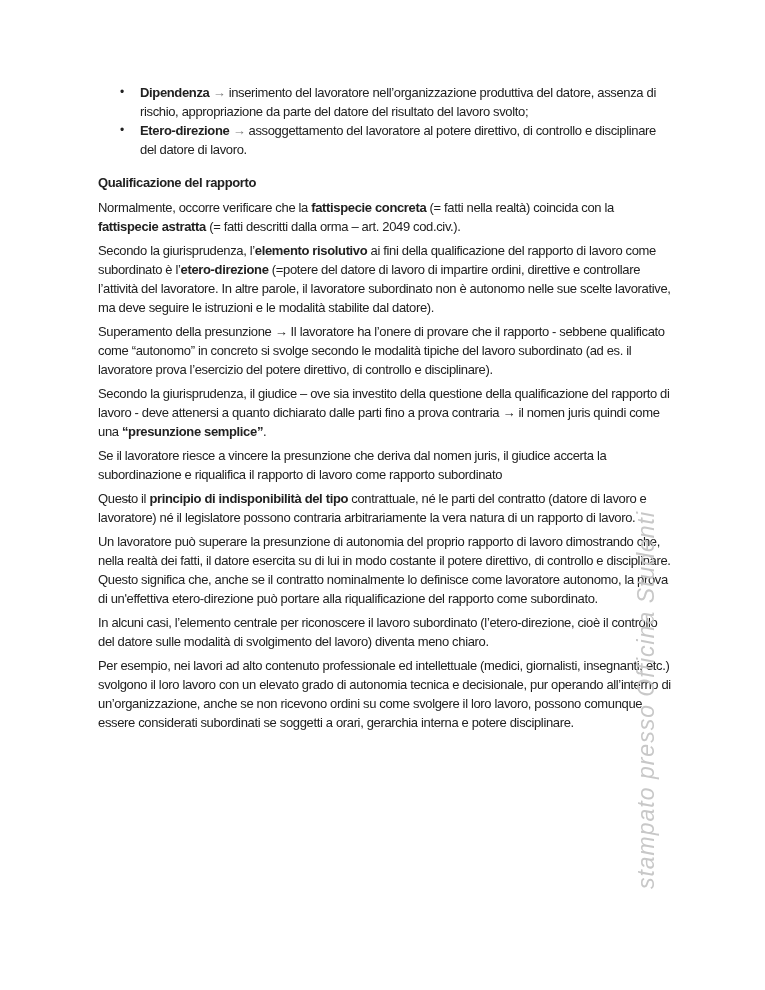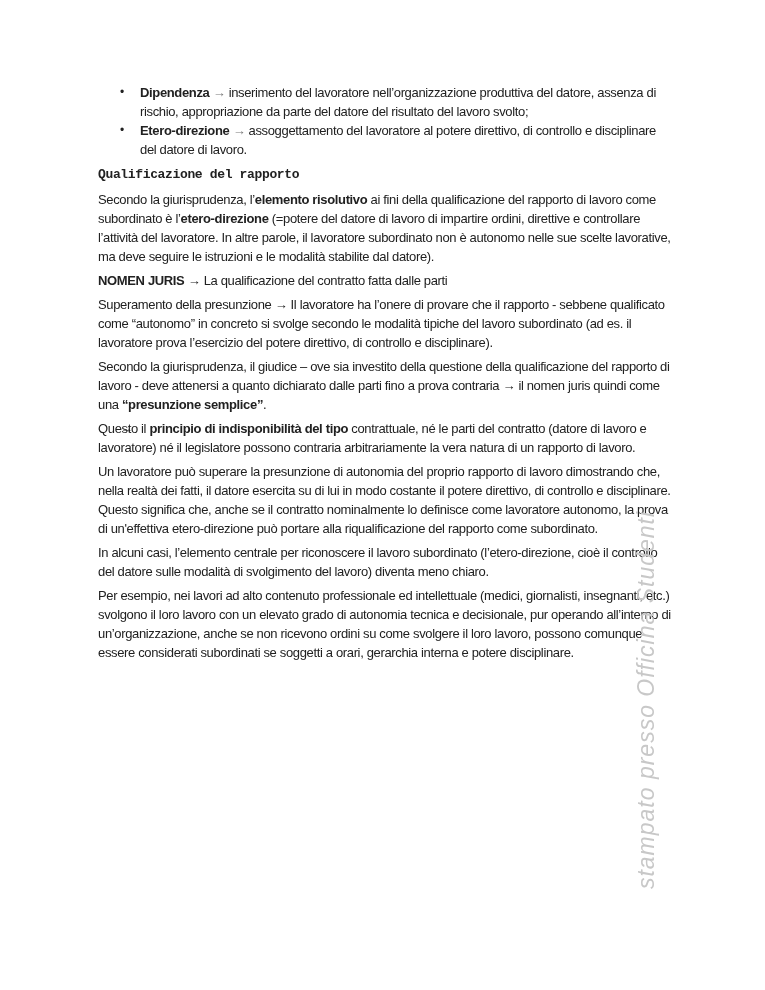--- a/index.html
+++ b/index.html
@@ -18,21 +18,21 @@
     left: 98px;
     top: 83px;
     width: 576px;
     font-size: 13px;
     letter-spacing: -0.35px;
     line-height: 19px;
   }
   .block { margin: 0 0 5px 0; }
   .block.bullet { margin-bottom: 0; position: relative; padding-left: 42px; }
   .block.arrow_item { position: relative; padding-left: 42px; }
-  .block.heading { margin: 6px 0 6px 0; font-weight: bold; font-family: Liberation Mono, monospace; }
+  .block.heading { margin: 14px 0 6px 0; font-weight: bold; }
   .marker { position: absolute; left: 22px; top: 0; }
   .bullet .marker { font-size: 12px; }
   .b { font-weight: bold; }
   .gray { color: #7a7a7a; }
   .watermark {
     position: absolute;
     left: 646px;
     top: 700px;
     transform: translate(-50%, -50%) rotate(-90deg);
     white-space: nowrap;
@@ -44,24 +44,25 @@
   }
 </style>
 </head>
 <body>
 
 <div class="page">
   <div class="content">
       <div class="block bullet"><span class="marker">•</span><span class="b">Dipendenza</span><span> </span><span class="gray">→</span><span> inserimento del lavoratore nell’organizzazione produttiva del datore, assenza di rischio, appropriazione da parte del datore del risultato del lavoro svolto;</span></div>
       <div class="block bullet"><span class="marker">•</span><span class="b">Etero-direzione</span><span> </span><span class="gray">→</span><span> assoggettamento del lavoratore al potere direttivo, di controllo e disciplinare del datore di lavoro.</span></div>
       <div class="block heading"><span class="b">Qualificazione del rapporto</span></div>
+      <div class="block para"><span>Normalmente, occorre verificare che la </span><span class="b">fattispecie concreta</span><span> (= fatti nella realtà) coincida con la </span><span class="b">fattispecie astratta</span><span> (= fatti descritti dalla orma – art. 2049 cod.civ.).</span></div>
       <div class="block para"><span>Secondo la giurisprudenza, l’</span><span class="b">elemento risolutivo</span><span> ai fini della qualificazione del rapporto di lavoro come subordinato è l’</span><span class="b">etero-direzione</span><span> (=potere del datore di lavoro di impartire ordini, direttive e controllare l’attività del lavoratore. In altre parole, il lavoratore subordinato non è autonomo nelle sue scelte lavorative, ma deve seguire le istruzioni e le modalità stabilite dal datore).</span></div>
-      <div class="block para"><span class="b">NOMEN JURIS</span><span> → La qualificazione del contratto fatta dalle parti</span></div>
       <div class="block para"><span>Superamento della presunzione → Il lavoratore ha l’onere di provare che il rapporto - sebbene qualificato come “autonomo” in concreto si svolge secondo le modalità tipiche del lavoro subordinato (ad es. il lavoratore prova l’esercizio del potere direttivo, di controllo e disciplinare).</span></div>
       <div class="block para"><span>Secondo la giurisprudenza, il giudice – ove sia investito della questione della qualificazione del rapporto di lavoro - deve attenersi a quanto dichiarato dalle parti fino a prova contraria → il nomen juris quindi come una </span><span class="b">“presunzione semplice”</span><span>.</span></div>
+      <div class="block para"><span>Se il lavoratore riesce a vincere la presunzione che deriva dal nomen juris, il giudice accerta la subordinazione e riqualifica il rapporto di lavoro come rapporto subordinato</span></div>
       <div class="block arrow_item"><span class="marker">→</span></div>
       <div class="block para"><span>Questo il </span><span class="b">principio di indisponibilità del tipo</span><span> contrattuale, né le parti del contratto (datore di lavoro e lavoratore) né il legislatore possono contraria arbitrariamente la vera natura di un rapporto di lavoro.</span></div>
       <div class="block para"><span>Un lavoratore può superare la presunzione di autonomia del proprio rapporto di lavoro dimostrando che, nella realtà dei fatti, il datore esercita su di lui in modo costante il potere direttivo, di controllo e disciplinare. Questo significa che, anche se il contratto nominalmente lo definisce come lavoratore autonomo, la prova di un'effettiva etero-direzione può portare alla riqualificazione del rapporto come subordinato.</span></div>
       <div class="block para"><span>In alcuni casi, l’elemento centrale per riconoscere il lavoro subordinato (l’etero-direzione, cioè il controllo del datore sulle modalità di svolgimento del lavoro) diventa meno chiaro.</span></div>
       <div class="block para"><span>Per esempio, nei lavori ad alto contenuto professionale ed intellettuale (medici, giornalisti, insegnanti, etc.) svolgono il loro lavoro con un elevato grado di autonomia tecnica e decisionale, pur operando all’interno di un’organizzazione, anche se non ricevono ordini su come svolgere il loro lavoro, possono comunque essere considerati subordinati se soggetti a orari, gerarchia interna e potere disciplinare.</span></div>
     </div>
   <div class="watermark">stampato presso Officina Studenti</div>
 </div>
 
 </body></html>

